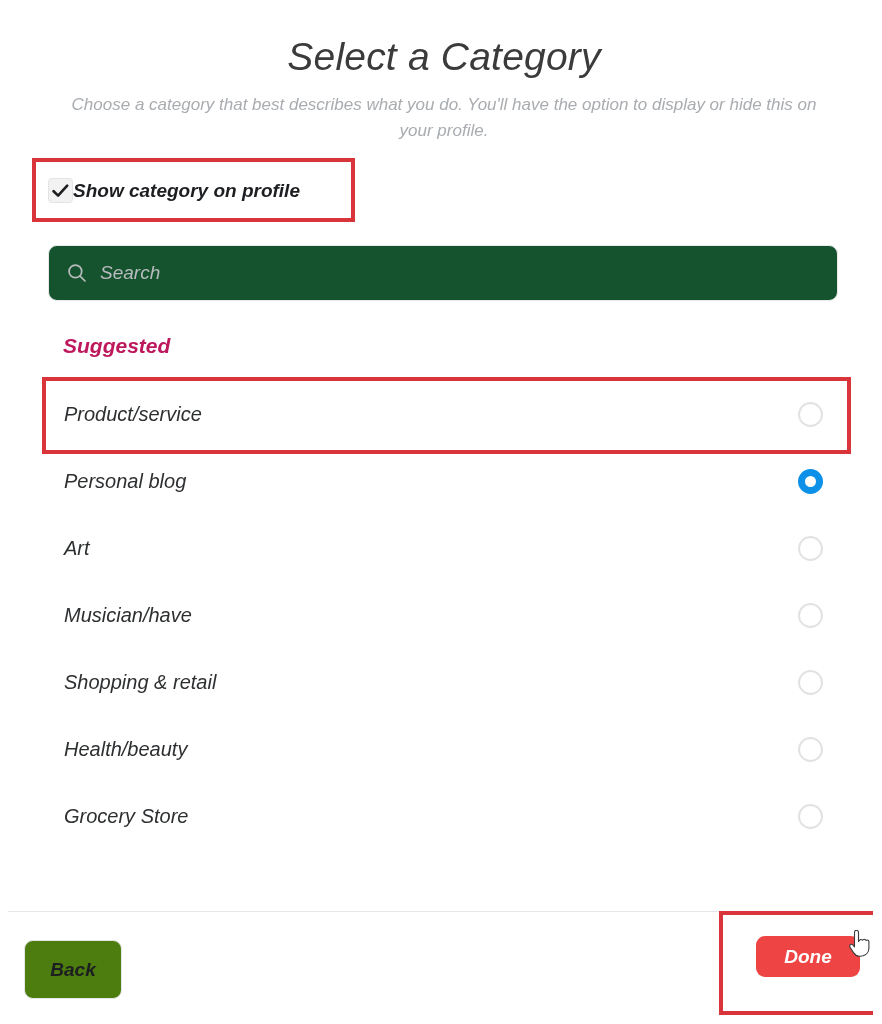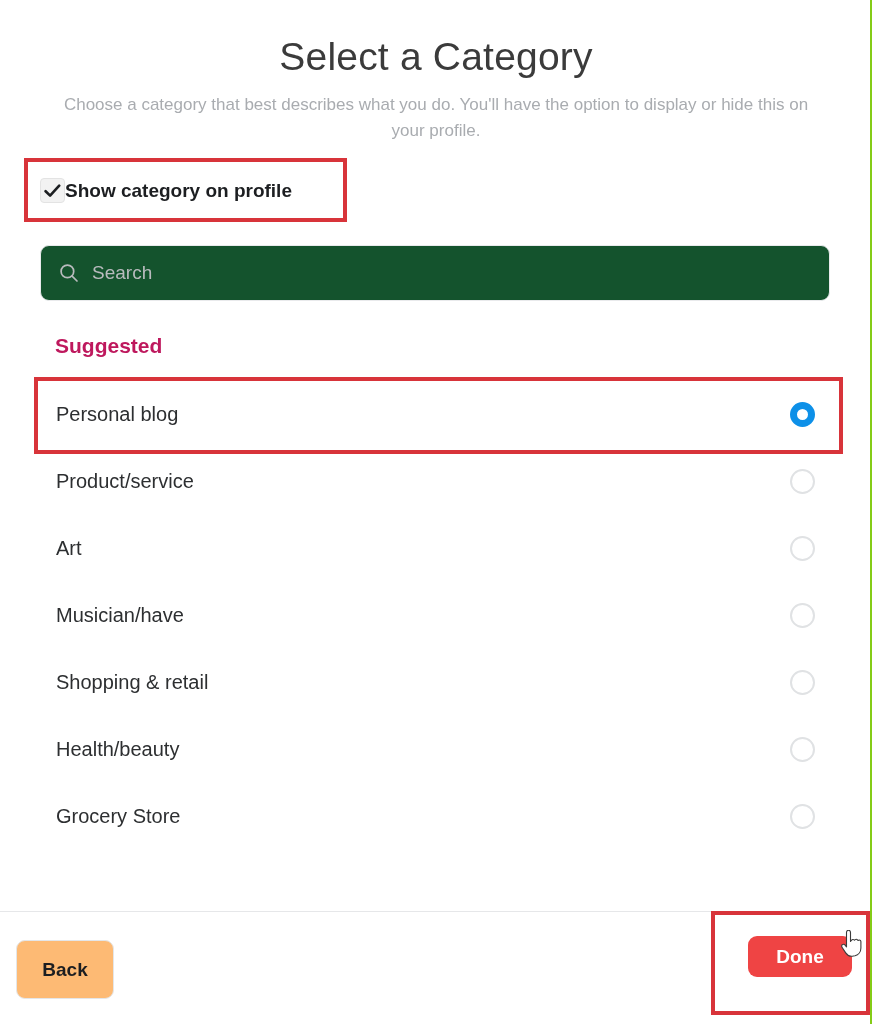--- a/index.html
+++ b/index.html
@@ -11,27 +11,28 @@
     height: 1024px;
     background: #ffffff;
     font-family: "Liberation Sans", sans-serif;
     overflow: hidden;
     position: relative;
   }
 
   
   #page-root {
     position: absolute;
-    left: 0; top: 0;
+    left: 8px; top: 0;
     width: 872px;
     height: 1024px;
     background: #fff;
     border-right: 2px solid #84cc16;
     box-sizing: border-box;
     overflow: hidden;
+    font-style: italic;
   }
   #right-gutter {
     position: absolute;
     left: 873px; top: 0;
     width: 9px; height: 1024px;
     background: #ffffff;
   }
 
   
   .page-title {
@@ -162,21 +163,21 @@
   .footer-sep {
     position: absolute;
     left: 0; top: 911px;
     width: 872px; height: 1px;
     background: #e6e7e9;
   }
   .btn-back {
     position: absolute;
     left: 16px; top: 940px;
     width: 98px; height: 59px;
-    background: #fdba74;
+    background: #4d7c0f;
     border: 1px solid #e4e6e8;
     border-radius: 9px;
     box-sizing: border-box;
     display: flex;
     align-items: center;
     justify-content: center;
     font-size: 19px;
     font-weight: 700;
     color: #1c1e21;
     cursor: pointer;
@@ -231,27 +232,27 @@
       <line x1="13.1" y1="13.1" x2="18" y2="18" stroke="#b9bbbe" stroke-width="1.7" stroke-linecap="round"></line>
     </svg>
     <span class="search-placeholder">Search</span>
   </div>
 
   <div class="section-heading">Suggested</div>
 
   <div class="category-list">
 
     <div class="category-row">
+      <span class="category-label">Product/service</span>
+      <span class="radio"></span>
+    </div>
+
+    <div class="category-row">
       <span class="category-label">Personal blog</span>
       <span class="radio selected"></span>
-    </div>
-
-    <div class="category-row">
-      <span class="category-label">Product/service</span>
-      <span class="radio"></span>
     </div>
 
     <div class="category-row">
       <span class="category-label">Art</span>
       <span class="radio"></span>
     </div>
 
     <div class="category-row">
       <span class="category-label">Musician/have</span>
       <span class="radio"></span>

